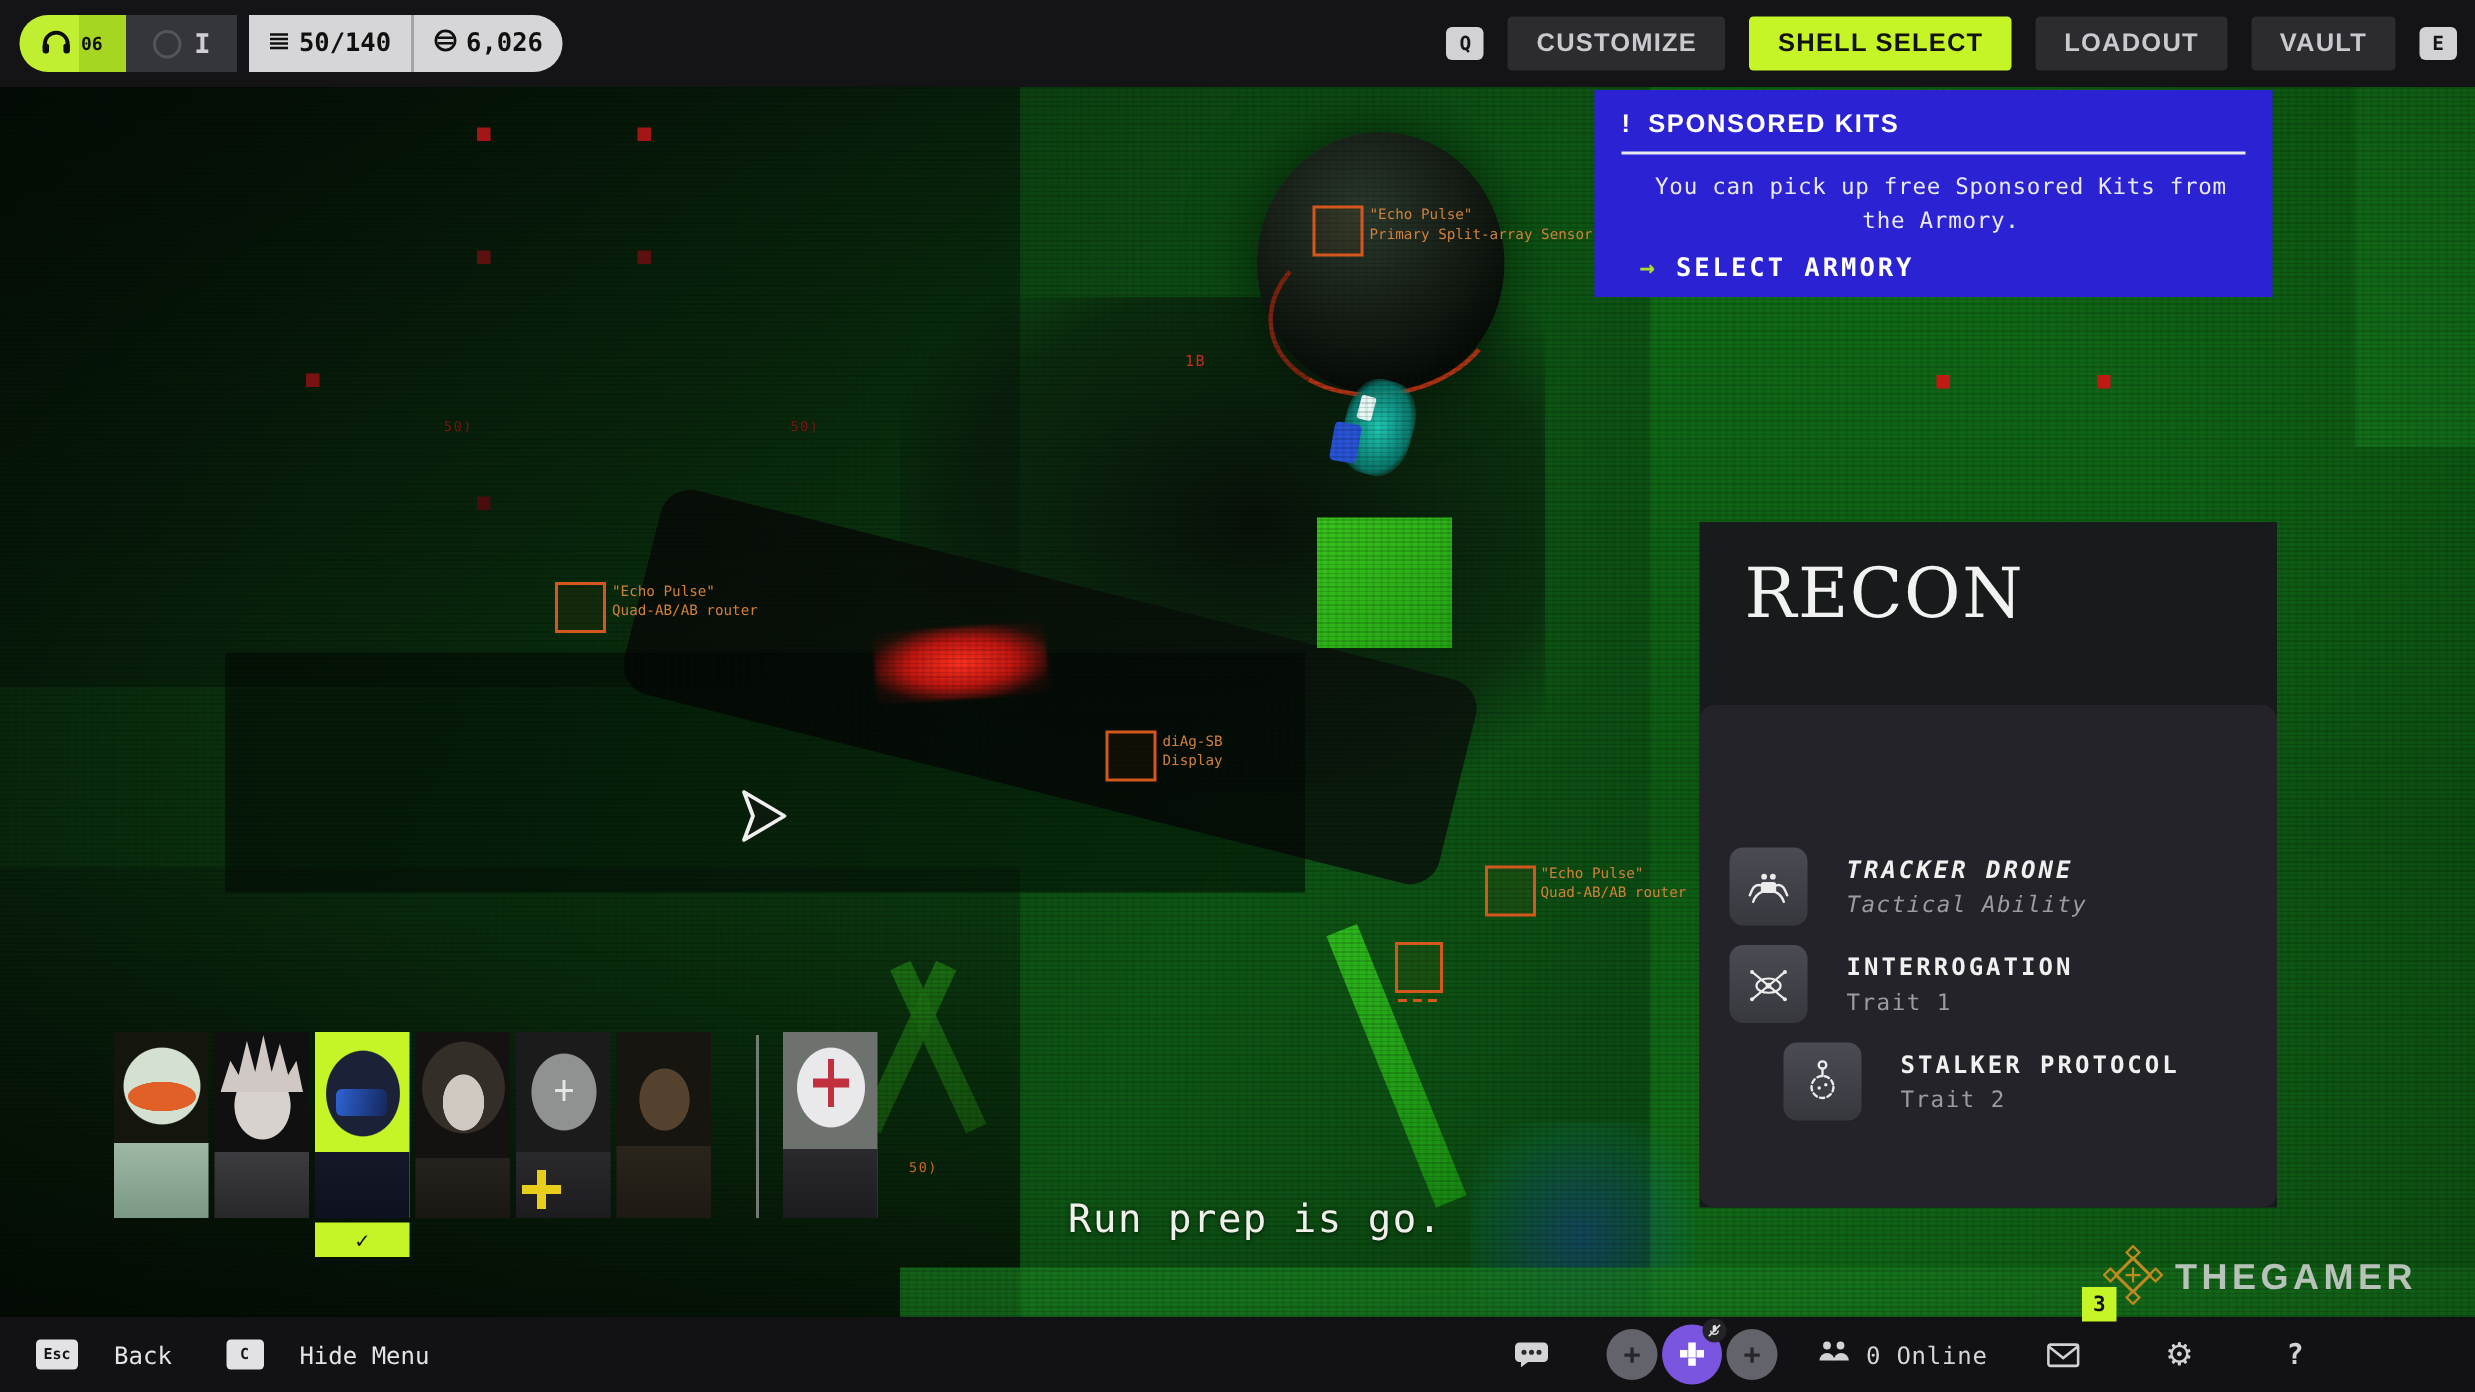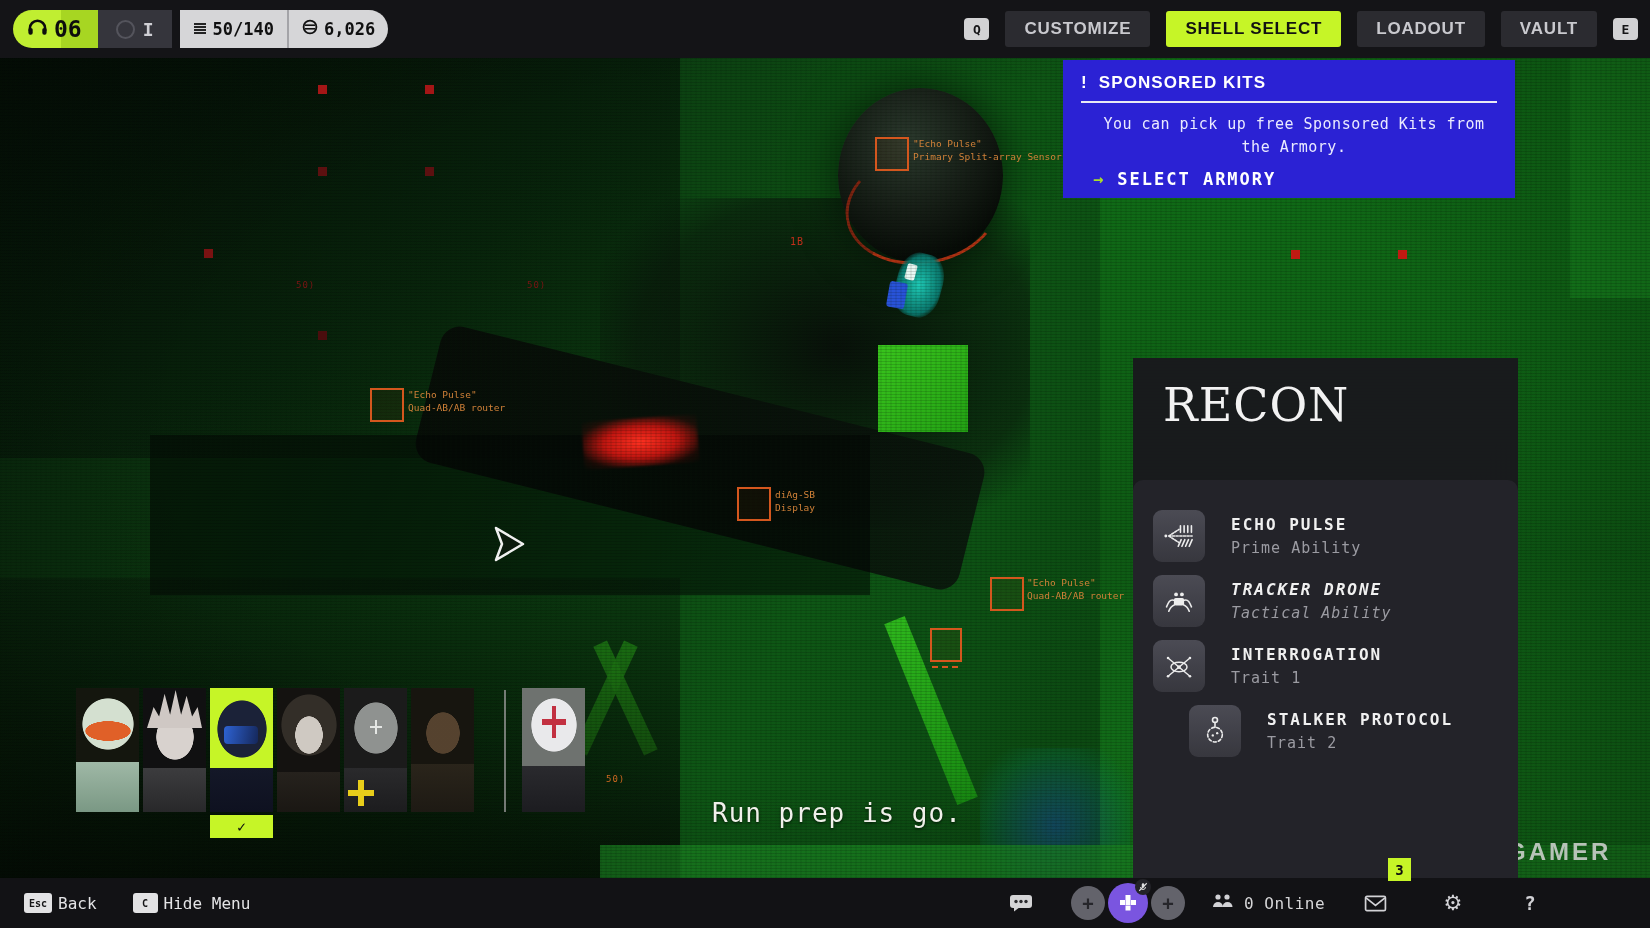--- a/index.html
+++ b/index.html
@@ -4,21 +4,21 @@
 <style>
   html,body{margin:0;padding:0;background:#000;}
   #app{position:relative;width:1650px;height:928px;overflow:hidden;background:#0a0a0c;
        font-family:"DejaVu Sans Mono",monospace;}
 
   
   #topbar{position:absolute;left:0;top:0;width:1650px;height:58px;background:#141417;z-index:30;}
   #logo-group{position:absolute;left:13px;top:10px;height:38px;display:flex;align-items:center;}
   .seg{height:38px;display:flex;align-items:center;}
   .seg-lime{background:linear-gradient(90deg,#c0ee31 0 56%,#a7d622 56%);border-radius:19px 0 0 19px;
-            padding:0 16px 0 13px;gap:5px;color:#0d0d0d;font-weight:700;font-size:23px;}
+            padding:0 16px 0 13px;gap:5px;color:#0d0d0d;font-weight:700;font-size:12px;}
   .seg-dark{background:#35353c;padding:0 18px;gap:8px;color:#cfcfd4;font-weight:700;font-size:18px;}
   .seg-gap{width:8px;}
   .seg-light{background:#d6d6d8;padding:0 13px;gap:6px;color:#101010;font-weight:700;font-size:17px;}
   .seg-light.last{border-radius:0 19px 19px 0;}
   .seg-div{width:2px;height:38px;background:#a4a4a8;}
   .ring-icon{width:15px;height:15px;border:2.5px solid #54545c;border-radius:50%;}
   #nav-group{position:absolute;right:12px;top:11px;display:flex;align-items:center;gap:16px;z-index:31;}
   .keycap{min-width:15px;height:22px;background:#d2d2d4;color:#151517;font-size:13px;font-weight:700;
           display:flex;align-items:center;justify-content:center;border-radius:4px;padding:0 5px;}
   .navbtn{height:36px;padding:0 19px;background:#2b2b30;color:#c9c9ce;border:none;cursor:pointer;
@@ -80,21 +80,21 @@
              color:#fff;}
   #sp-head{display:flex;align-items:center;gap:11px;padding:13px 18px 8px 18px;
            font-family:"Liberation Sans",sans-serif;font-weight:800;font-size:17px;letter-spacing:1.1px;}
   #sp-line{margin:0 18px;border-top:2px solid #e9e9f4;}
   #sp-body{padding:10px 20px 0 30px;font-size:15px;line-height:1.5;color:#eaeaff;letter-spacing:.5px;text-align:center;}
   #sp-cta{display:flex;gap:12px;align-items:center;padding:11px 18px 0 30px;font-weight:700;font-size:17px;
           letter-spacing:2px;cursor:pointer;}
   #sp-cta .arr{color:#abdd2a;font-weight:700;}
 
   
-  #recon{position:absolute;left:1133px;top:358px;width:385px;height:529px;background:rgba(25,25,29,.97);z-index:25;}
+  #recon{position:absolute;left:1133px;top:348px;width:385px;height:457px;background:rgba(25,25,29,.97);z-index:25;}
   #recon-title{margin:20px 0 0 30px;font-family:"DejaVu Serif","Liberation Serif",serif;font-size:46px;
                color:#f2f2f2;letter-spacing:1px;}
   #recon-inner{position:absolute;left:0;top:122px;right:0;bottom:0;background:#232329;border-radius:10px;}
   #recon-sec{padding:14px 0 0 30px;font-family:"Liberation Sans",sans-serif;font-weight:800;font-size:15px;
              letter-spacing:.8px;color:#ececee;}
   .ab-row{position:absolute;left:20px;right:14px;height:56px;cursor:pointer;}
   .ab-tile{position:absolute;left:0;top:0;width:52px;height:52px;border-radius:9px;
            background:linear-gradient(180deg,#4b4b54,#37373e);display:flex;align-items:center;justify-content:center;}
   .ab-name{position:absolute;left:78px;top:5px;font-weight:700;font-size:16px;letter-spacing:2px;color:#f0f0f0;}
   .ab-type{position:absolute;left:78px;top:29px;font-size:15px;color:#9b9ba2;letter-spacing:1px;}
@@ -146,21 +146,21 @@
       display:flex;align-items:center;justify-content:center;color:#0f0f0f;font-weight:700;font-size:15px;}
 
   
   #watermark{position:absolute;left:1402px;top:830px;display:flex;align-items:center;gap:8px;z-index:14;}
   #wm-text{font-family:"Liberation Sans",sans-serif;font-weight:800;font-size:24px;letter-spacing:3px;
            color:#c6ccc6;opacity:.92;}
 
   
   #bottombar{position:absolute;left:0;top:878px;width:1650px;height:50px;background:#121215;z-index:30;}
   #bb-left{position:absolute;left:24px;top:0;height:50px;display:flex;align-items:center;gap:36px;}
-  .bb-item{display:flex;align-items:center;gap:6px;color:#e4e4e6;font-size:16px;cursor:pointer;}
+  .bb-item{display:flex;align-items:center;gap:24px;color:#e4e4e6;font-size:16px;cursor:pointer;}
   .keycap.sm{height:20px;font-size:10px;border-radius:3px;background:#e2e2e4;}
   .bb-ico{position:absolute;top:0;height:50px;display:flex;align-items:center;justify-content:center;color:#d2d2d6;cursor:pointer;}
   .circle-av{border-radius:50%;display:flex;align-items:center;justify-content:center;}
   .circle-gray{width:34px;height:34px;background:#63636b;color:#26262b;font-size:19px;font-weight:700;}
   .circle-purple{width:40px;height:40px;background:#7a55e0;position:relative;}
   #mic-badge{position:absolute;right:-3px;top:-4px;width:16px;height:16px;border-radius:50%;background:#232328;
              display:flex;align-items:center;justify-content:center;}
   #online-lbl{font-size:16px;color:#d6d6d8;letter-spacing:.5px;}
   #mail-badge{position:absolute;left:1388px;top:858px;width:23px;height:23px;background:#c6f527;color:#101010;
               display:flex;align-items:center;justify-content:center;font-weight:700;font-size:14px;z-index:32;}
@@ -305,32 +305,20 @@
     <div id="sp-cta">
       <span class="arr">→</span>
       <span>SELECT ARMORY</span>
     </div>
   </div>
 
   <div id="recon">
     <div id="recon-title">RECON</div>
     <div id="recon-inner">
 
-      <div class="ab-row" style="top:30px;">
-        <div class="ab-tile">
-          <svg width="38" height="38" viewBox="0 0 52 52" fill="none" stroke="#ececec" stroke-width="2.2" stroke-linecap="round">
-            <circle cx="8" cy="26" r="2" fill="#ececec" stroke="none"></circle>
-            <path d="M12 26 L26 17 M12 26 L26 35 M12 26 H44" stroke-dasharray="3 2"></path>
-            <path d="M28 12 V21 M33 12 V21 M38 12 V21 M43 12 V21"></path>
-            <path d="M29 31 L25 40 M34 31 L30 40 M39 31 L35 40 M44 31 L40 40"></path>
-          </svg>
-        </div>
-        <div class="ab-name">ECHO PULSE</div>
-        <div class="ab-type">Prime Ability</div>
-      </div>
 
       <div class="ab-row" style="top:95px;font-style:italic;">
         <div class="ab-tile">
           <svg width="38" height="38" viewBox="0 0 52 52" fill="none" stroke="#ececec" stroke-width="2.2" stroke-linecap="round">
             <circle cx="22" cy="17" r="2.6" fill="#ececec" stroke="none"></circle>
             <circle cx="30" cy="17" r="2.6" fill="#ececec" stroke="none"></circle>
             <rect x="19" y="22" width="14" height="10" rx="2.5" fill="#ececec" stroke="none"></rect>
             <path d="M19 25 C13 23 11 29 9 34 M33 25 C39 23 41 29 43 34 M20 31 C15 33 13 37 12 40 M32 31 C37 33 39 37 40 40"></path>
           </svg>
         </div>

